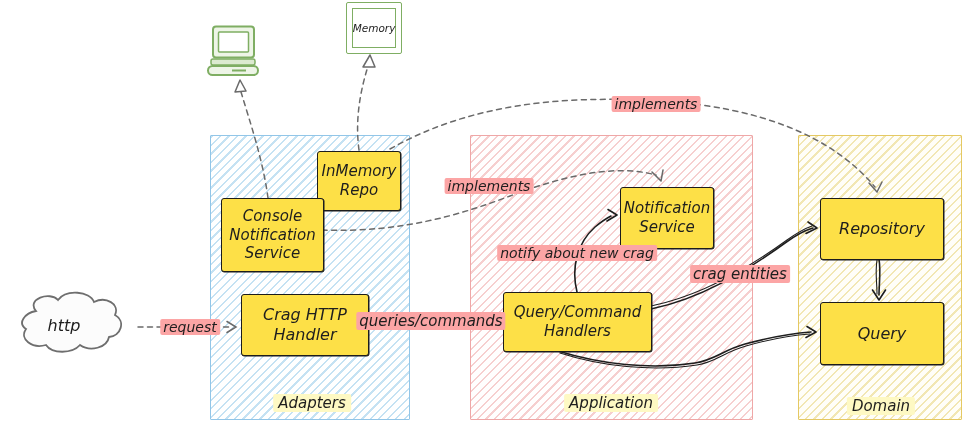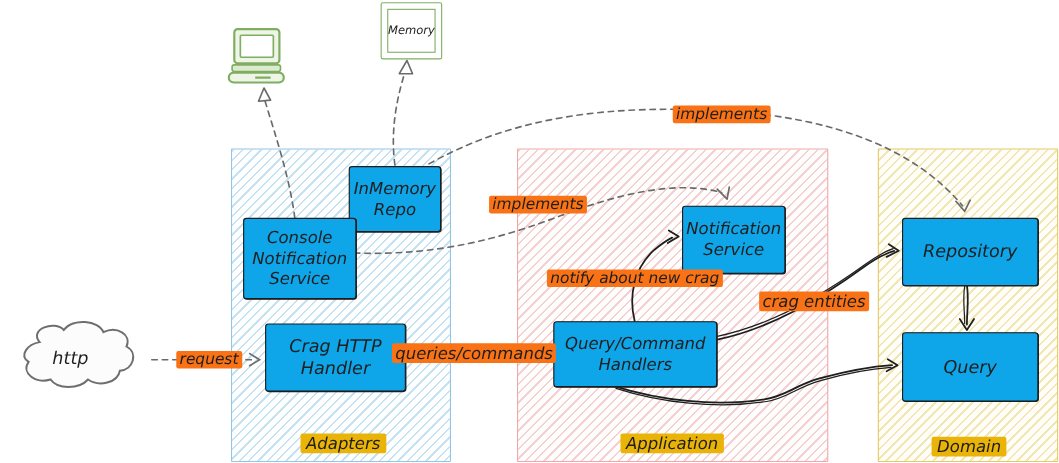--- a/index.html
+++ b/index.html
@@ -16,26 +16,26 @@
   .region.application{
     left:470px;width:281px;border-color:#efa7a7;
     background:repeating-linear-gradient(135deg,#f6cfcf 0px,#f6cfcf 1.6px,#fffefe 1.6px,#fffefe 6px);
   }
   .region.domain{
     left:798px;width:162px;border-color:#e5c963;
     background:repeating-linear-gradient(135deg,#f2e7b4 0px,#f2e7b4 1.6px,#fffef8 1.6px,#fffef8 6px);
   }
   .region-label{
     position:absolute;transform:translate(-50%,-50%);
-    font-style:italic;font-size:15px;background:#eab308;padding:0 5px;
+    font-style:italic;font-size:15px;background:#fef9c3;padding:0 5px;
     white-space:nowrap;z-index:6;border-radius:2px;
   }
   
   .node{
-    position:absolute;background:#0ea5e9;border:1.7px solid #1c1c1c;border-radius:3px;
+    position:absolute;background:#fde047;border:1.7px solid #1c1c1c;border-radius:3px;
     display:flex;align-items:center;justify-content:center;text-align:center;
     font-style:italic;font-size:15px;line-height:1.25;white-space:pre-line;z-index:4;
     box-shadow:0.5px 0.5px 0 #1c1c1c;
   }
   .node.big{font-size:16px;}
   
   .memory-outer{
     position:absolute;left:346px;top:2px;width:54px;height:50px;
     border:1.5px solid #7fae63;border-radius:2px;background:#ffffff;z-index:4;
   }
@@ -56,21 +56,21 @@
   #edges{position:absolute;left:0;top:0;z-index:3;}
   .solid{stroke:#1e1e1e;stroke-width:1.6;fill:none;stroke-linecap:round;stroke-linejoin:round;}
   .solid2{stroke:#1e1e1e;stroke-width:1.1;fill:none;stroke-linecap:round;}
   .dash{stroke:#6a6a6a;stroke-width:1.5;fill:none;stroke-dasharray:5 4.5;stroke-linecap:round;}
   .dhead{stroke:#6a6a6a;stroke-width:1.5;fill:#ffffff;stroke-linejoin:round;}
   .vhead{stroke:#1e1e1e;stroke-width:1.6;fill:none;stroke-linecap:round;stroke-linejoin:round;}
   .vheadg{stroke:#6a6a6a;stroke-width:1.5;fill:none;stroke-linecap:round;}
   
   .edge-label{
     position:absolute;transform:translate(-50%,-50%);
-    font-style:italic;font-size:14px;background:#f97316;padding:0 3px;
+    font-style:italic;font-size:14px;background:#fca5a5;padding:0 3px;
     white-space:nowrap;z-index:5;border-radius:2px;
   }
 </style>
 </head>
 <body>
 
 <div id="canvas">
 
   <div class="region adapters"></div>
   <div class="region application"></div>

